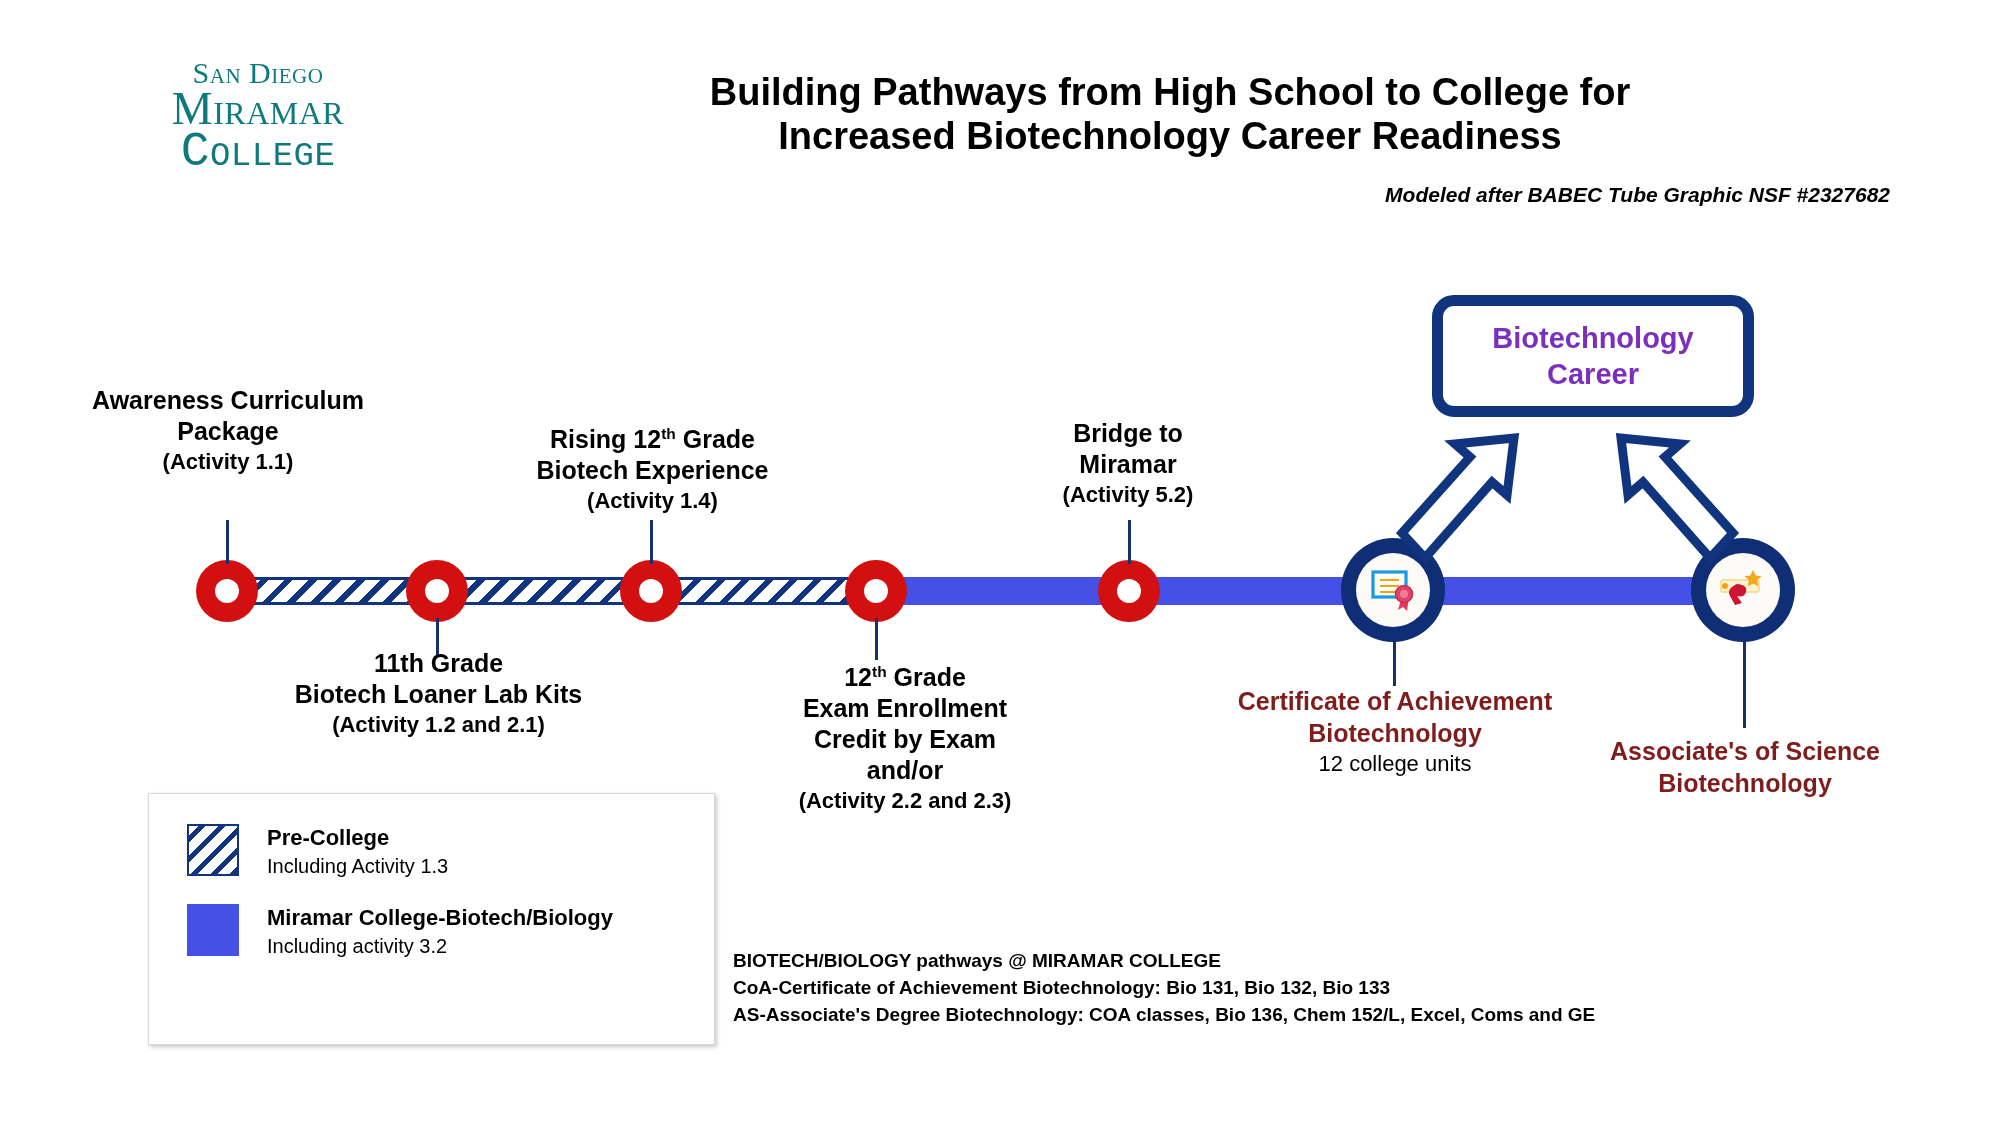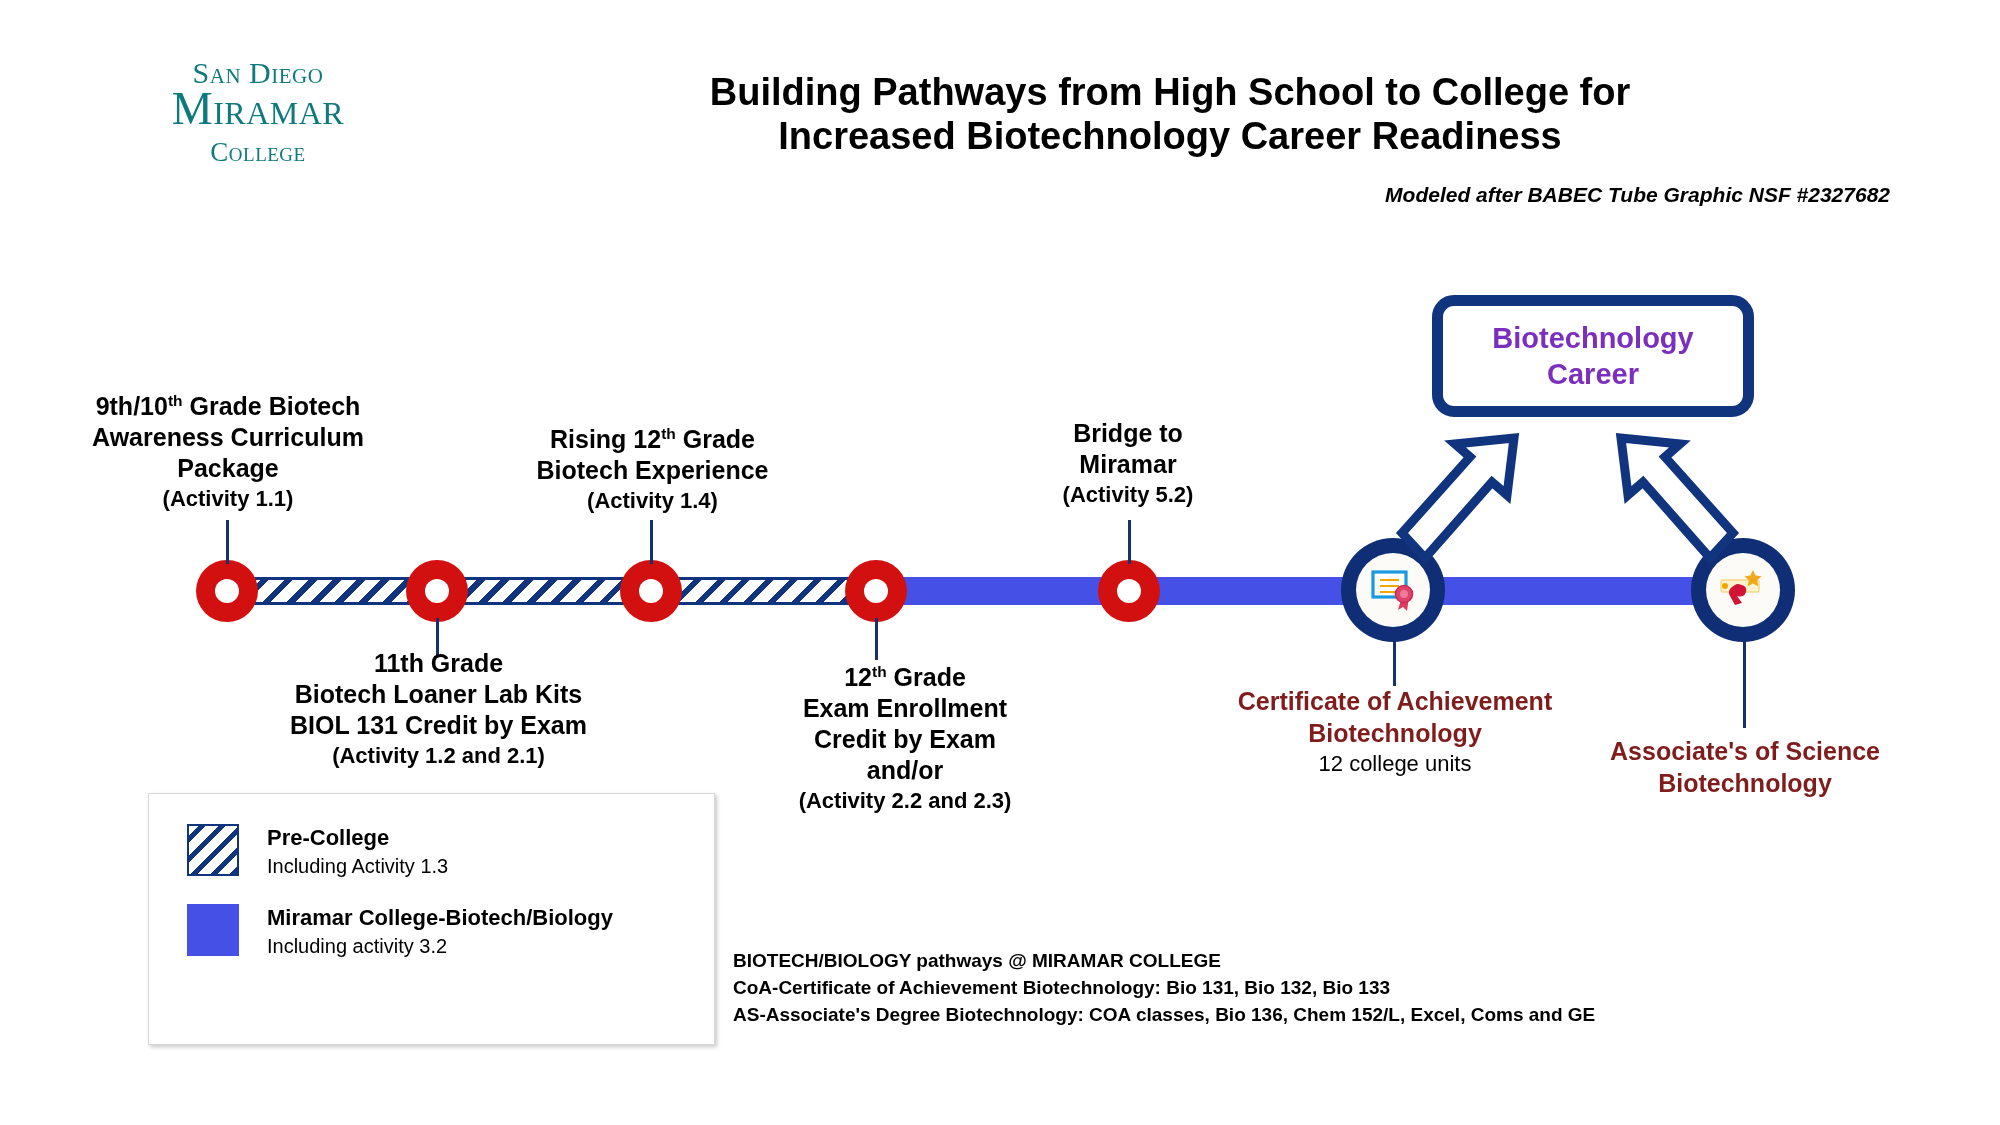--- a/index.html
+++ b/index.html
@@ -12,21 +12,21 @@
     -webkit-font-smoothing:antialiased;
   }
   .abs{position:absolute;}
 
   
   #logo{left:128px;top:58px;width:260px;text-align:center;color:#0e7a7d;}
   #logo .l1{font-family:"Liberation Serif",serif;font-size:30px;letter-spacing:.5px;
             line-height:30px;font-variant:small-caps;font-weight:400;}
   #logo .l2{font-family:"Liberation Serif",serif;font-size:46px;letter-spacing:.5px;
             line-height:42px;font-variant:small-caps;}
-  #logo .l3{font-family:Liberation Serif, serif;font-size:27px;letter-spacing:.5px;
+  #logo .l3{font-family:Liberation Mono, monospace;font-size:48px;letter-spacing:.5px;
             line-height:44px;font-variant:small-caps;}
 
   
   #title{left:620px;top:70px;width:1100px;text-align:center;
          font-size:38px;font-weight:bold;color:#000;line-height:44px;}
   #subtitle{left:620px;top:183px;width:1270px;text-align:right;
             font-size:21px;font-style:italic;font-weight:bold;color:#000;}
 
   
   #track-hatch{left:222px;top:577px;width:650px;height:28px;
@@ -147,32 +147,28 @@
 </svg>
 
 <div class="abs" id="career-box">
   <div class="t">
     <span>Biotechnology</span><br>
     <span>Career</span>
   </div>
 </div>
 
 <div class="lbl abs" style="left:48px;top:385px;width:360px;">
-  <div class="b">
-    <span>9th/10</span><sup>th</sup><span> Grade Biotech</span>
-  </div>
   <div class="b">Awareness Curriculum</div>
   <div class="b">Package</div>
   <div class="s">(Activity 1.1)</div>
 </div>
 
 <div class="lbl abs" style="left:256px;top:648px;width:365px;">
   <div class="b">11th Grade</div>
   <div class="b">Biotech Loaner Lab Kits</div>
-  <div class="b">BIOL 131 Credit  by Exam</div>
   <div class="s">(Activity 1.2 and 2.1)</div>
 </div>
 
 <div class="lbl abs" style="left:515px;top:418px;width:275px;">
   <div class="b">
     <span>Rising 12</span><sup>th</sup><span> Grade</span>
   </div>
   <div class="b">Biotech Experience</div>
   <div class="s">(Activity 1.4)</div>
 </div>

